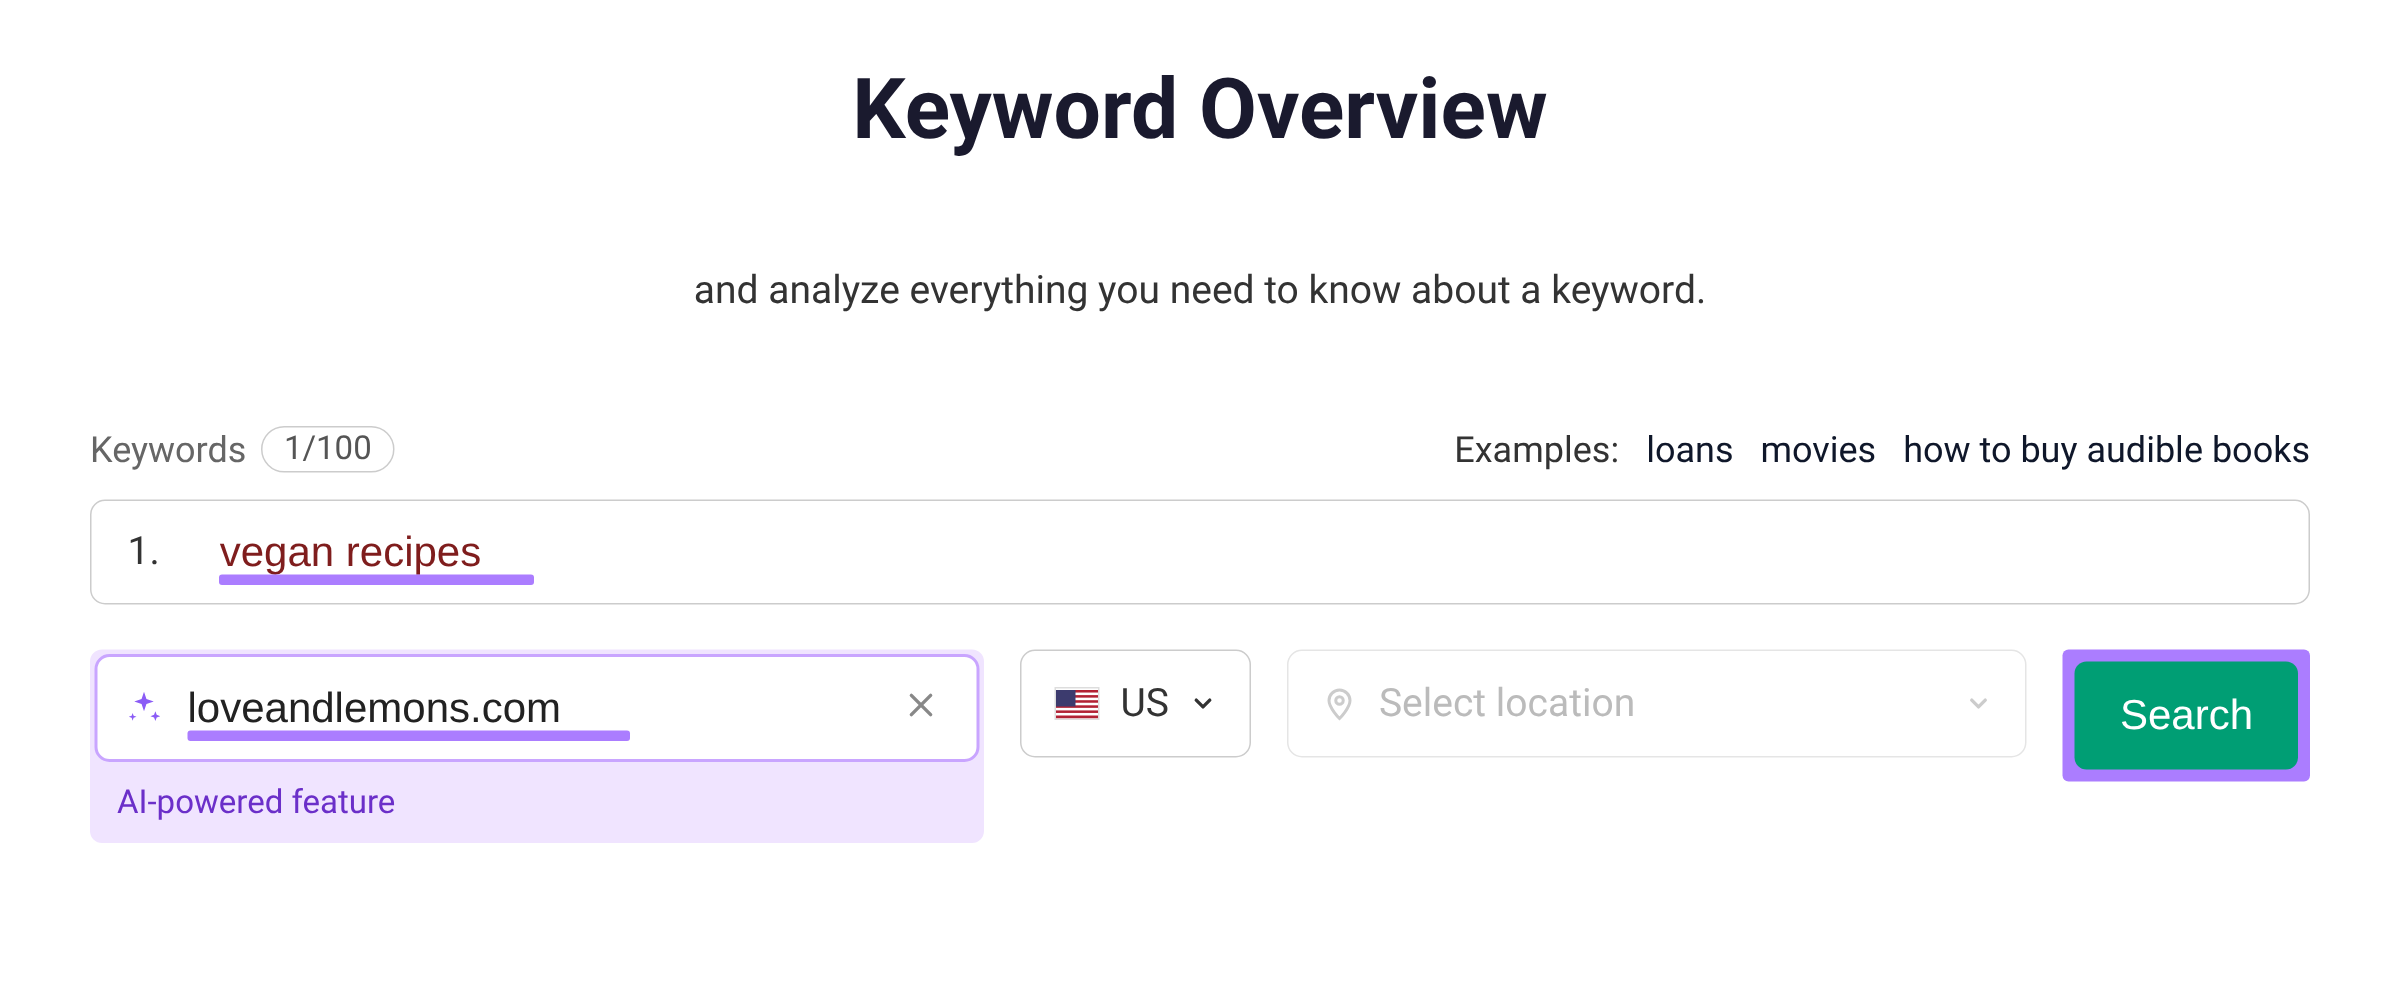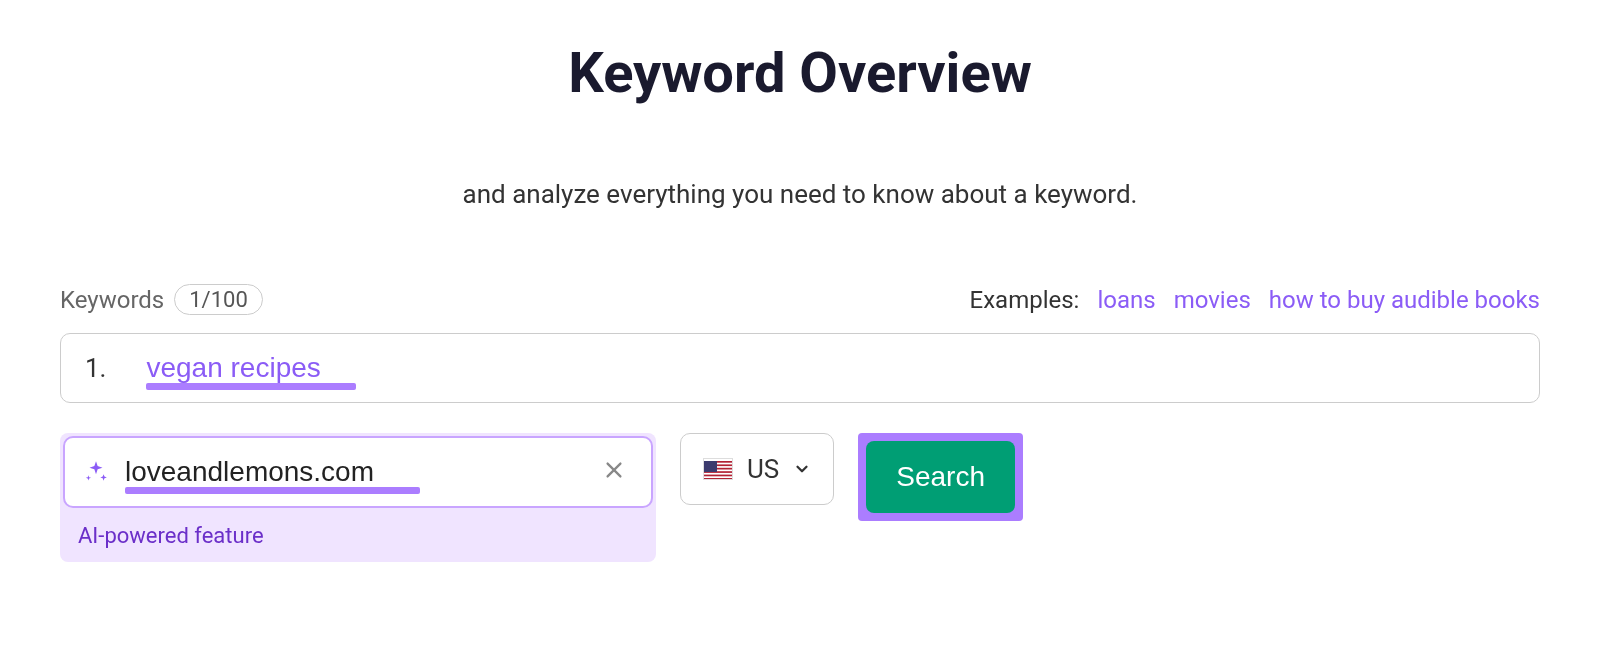--- a/index.html
+++ b/index.html
@@ -50,21 +50,21 @@
   }
   .examples-group {
     display: flex;
     align-items: flex-start;
     gap: 18px;
   }
   .examples-label {
     color: #333;
   }
   .example-link {
-    color: #8b5cf6;
+    color: #0f172a;
     text-decoration: none;
     cursor: pointer;
   }
   .keyword-input-row {
     border: 1.5px solid #ccc;
     border-radius: 10px;
     padding: 18px 24px;
     display: flex;
     align-items: center;
     gap: 40px;
@@ -73,21 +73,21 @@
   .keyword-number {
     font-size: 26px;
     color: #333;
   }
   .keyword-text-wrap {
     position: relative;
     display: inline-block;
   }
   .keyword-input {
     font-size: 28px;
-    color: #8b5cf6;
+    color: #7f1d1d;
     border: none;
     outline: none;
     width: 1100px;
     background: transparent;
   }
   .underline-purple {
     position: absolute;
     left: 0;
     bottom: -6px;
     height: 7px;
@@ -271,18 +271,28 @@
           <rect y="18.7" width="30" height="1.7" fill="#fff"></rect>
         <rect width="13" height="11" fill="#3c3b6e"></rect>
       </svg>
     </span>
     <span>US</span>
     <svg class="chevron" viewBox="0 0 24 24" fill="none" stroke="#333" stroke-width="3" stroke-linecap="round" stroke-linejoin="round">
       <polyline points="6 9 12 15 18 9"></polyline>
     </svg>
   </div>
 
+  <div class="location-select">
+    <svg class="pin-icon" viewBox="0 0 24 24" fill="none" stroke="#ccc" stroke-width="2">
+      <path d="M12 22s7-7 7-12a7 7 0 10-14 0c0 5 7 12 7 12z"></path>
+      <circle cx="12" cy="10" r="2.5"></circle>
+    </svg>
+    <span style="flex:1">Select location</span>
+    <svg class="chevron" viewBox="0 0 24 24" fill="none" stroke="#ccc" stroke-width="3" stroke-linecap="round" stroke-linejoin="round">
+      <polyline points="6 9 12 15 18 9"></polyline>
+    </svg>
+  </div>
 
   <div class="search-btn-wrap">
     <button class="search-btn">Search</button>
   </div>
 
 </div>
 
 </body></html>

